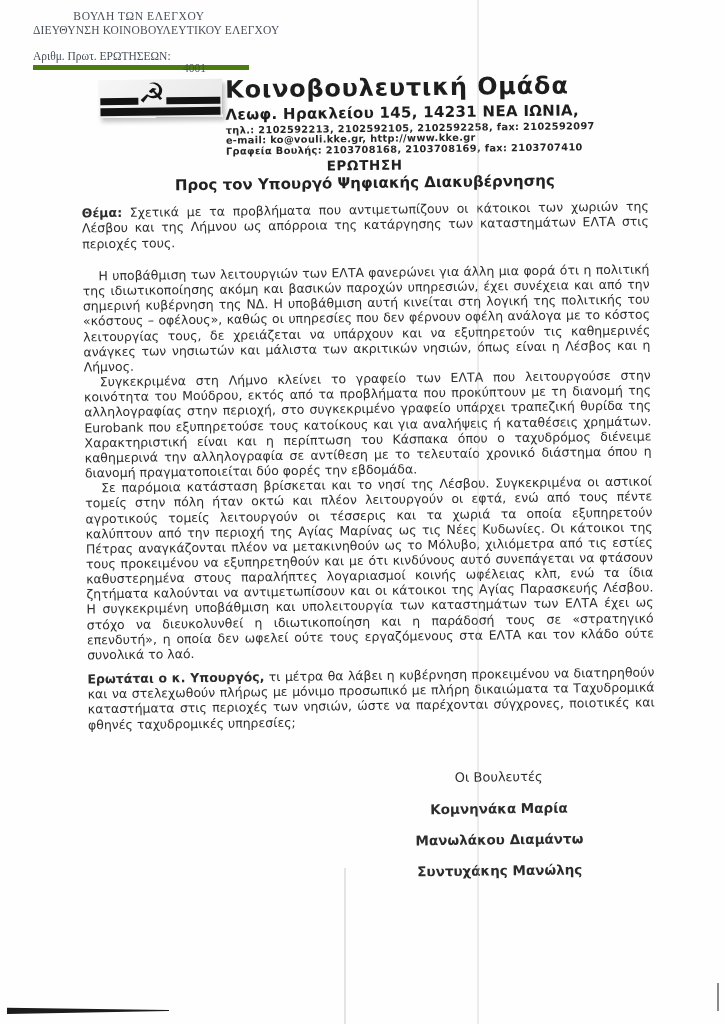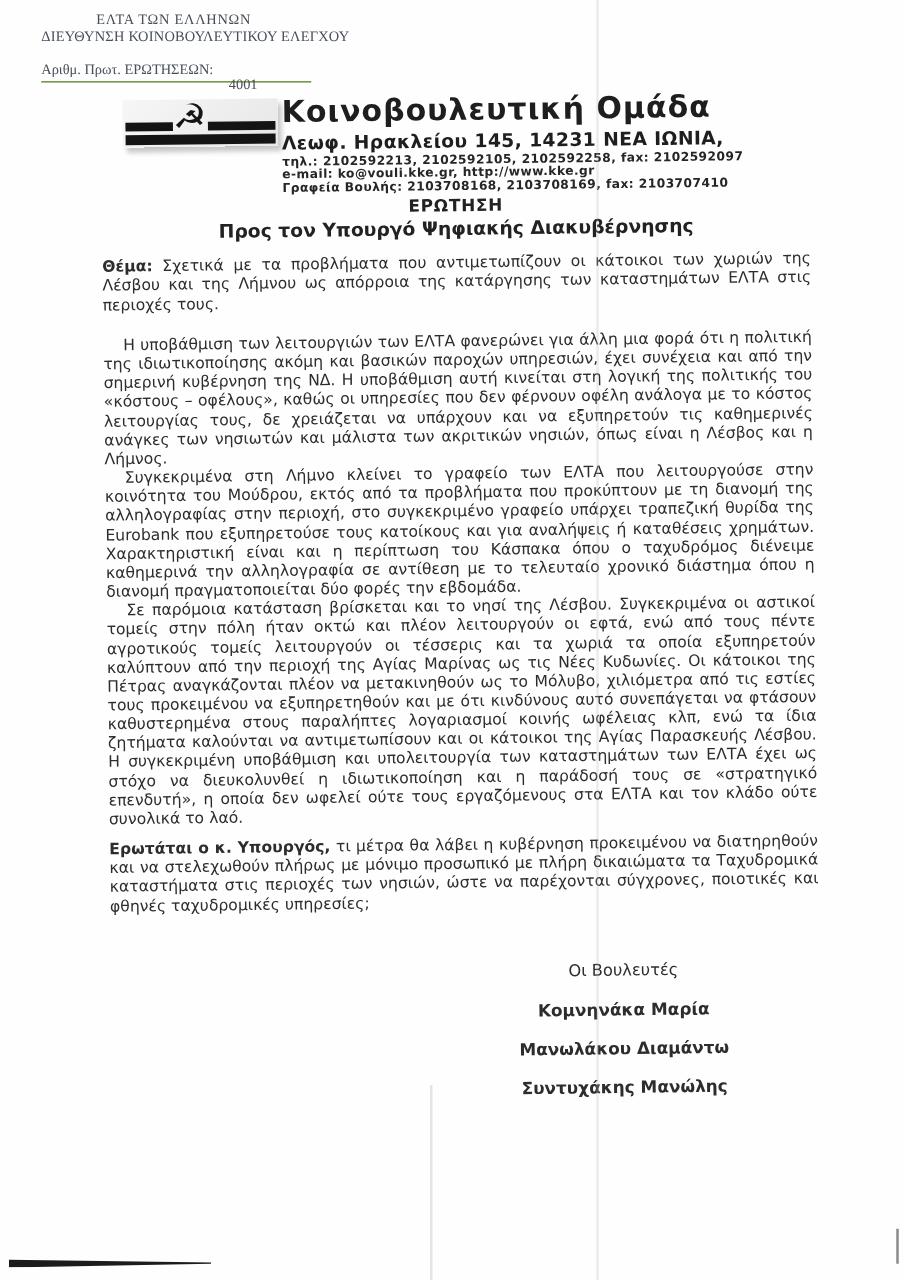--- a/index.html
+++ b/index.html
@@ -10,21 +10,21 @@
   }
 
   
   .stamp {
     position:absolute; left:33px; top:10px; width:240px;
     font-family:"Liberation Serif", serif; color:#474e58; font-size:11.5px;
   }
   .stamp-line1 { text-align:center; letter-spacing:0.6px; width:212px; }
   .stamp-line2 { margin-top:2px; letter-spacing:0.2px; white-space:nowrap; }
   .stamp-rows { margin-top:13px; }
-  .stamp-row { position:relative; width:216px; border-bottom:1px solid #4d7c0f; padding:1px 0 3px; }
+  .stamp-row { position:relative; width:216px; border-bottom:5px solid #4d7c0f; padding:1px 0 3px; }
   .stamp-row + .stamp-row { margin-top:2px; }
   .stamp-value { position:absolute; left:150px; top:1px;margin-top:12px; }
 
   
   .typed { position:absolute; inset:0; transform:rotate(-0.7deg); transform-origin:363px 480px; color:#2d2d2d; }
 
   
   .logo {
     position:absolute; left:103px; top:77px; width:120px;
     background:linear-gradient(135deg, rgba(0,0,0,0.03), rgba(0,0,0,0.09));
@@ -78,21 +78,21 @@
     position:absolute; left:7px; top:1007px; width:162px; height:7px; background:#1c1c1c;
     clip-path:polygon(0 10%, 100% 42%, 100% 58%, 0 100%);
   }
 </style>
 </head>
 <body>
 
 <div class="page">
 
   <div class="stamp">
-    <div class="stamp-line1">ΕΛΤΑ ΤΩΝ ΕΛΛΗΝΩΝ</div>
+    <div class="stamp-line1">ΒΟΥΛΗ ΤΩΝ ΕΛΕΓΧΟΥ</div>
     <div class="stamp-line2">ΔΙΕΥΘΥΝΣΗ ΚΟΙΝΟΒΟΥΛΕΥΤΙΚΟΥ ΕΛΕΓΧΟΥ</div>
     <div class="stamp-rows">
       <div class="stamp-row">
         <span>Αριθμ. Πρωτ. ΕΡΩΤΗΣΕΩΝ:</span>
         <span class="stamp-value">4001</span>
       </div>
     </div>
   </div>
 
   <div class="typed">

